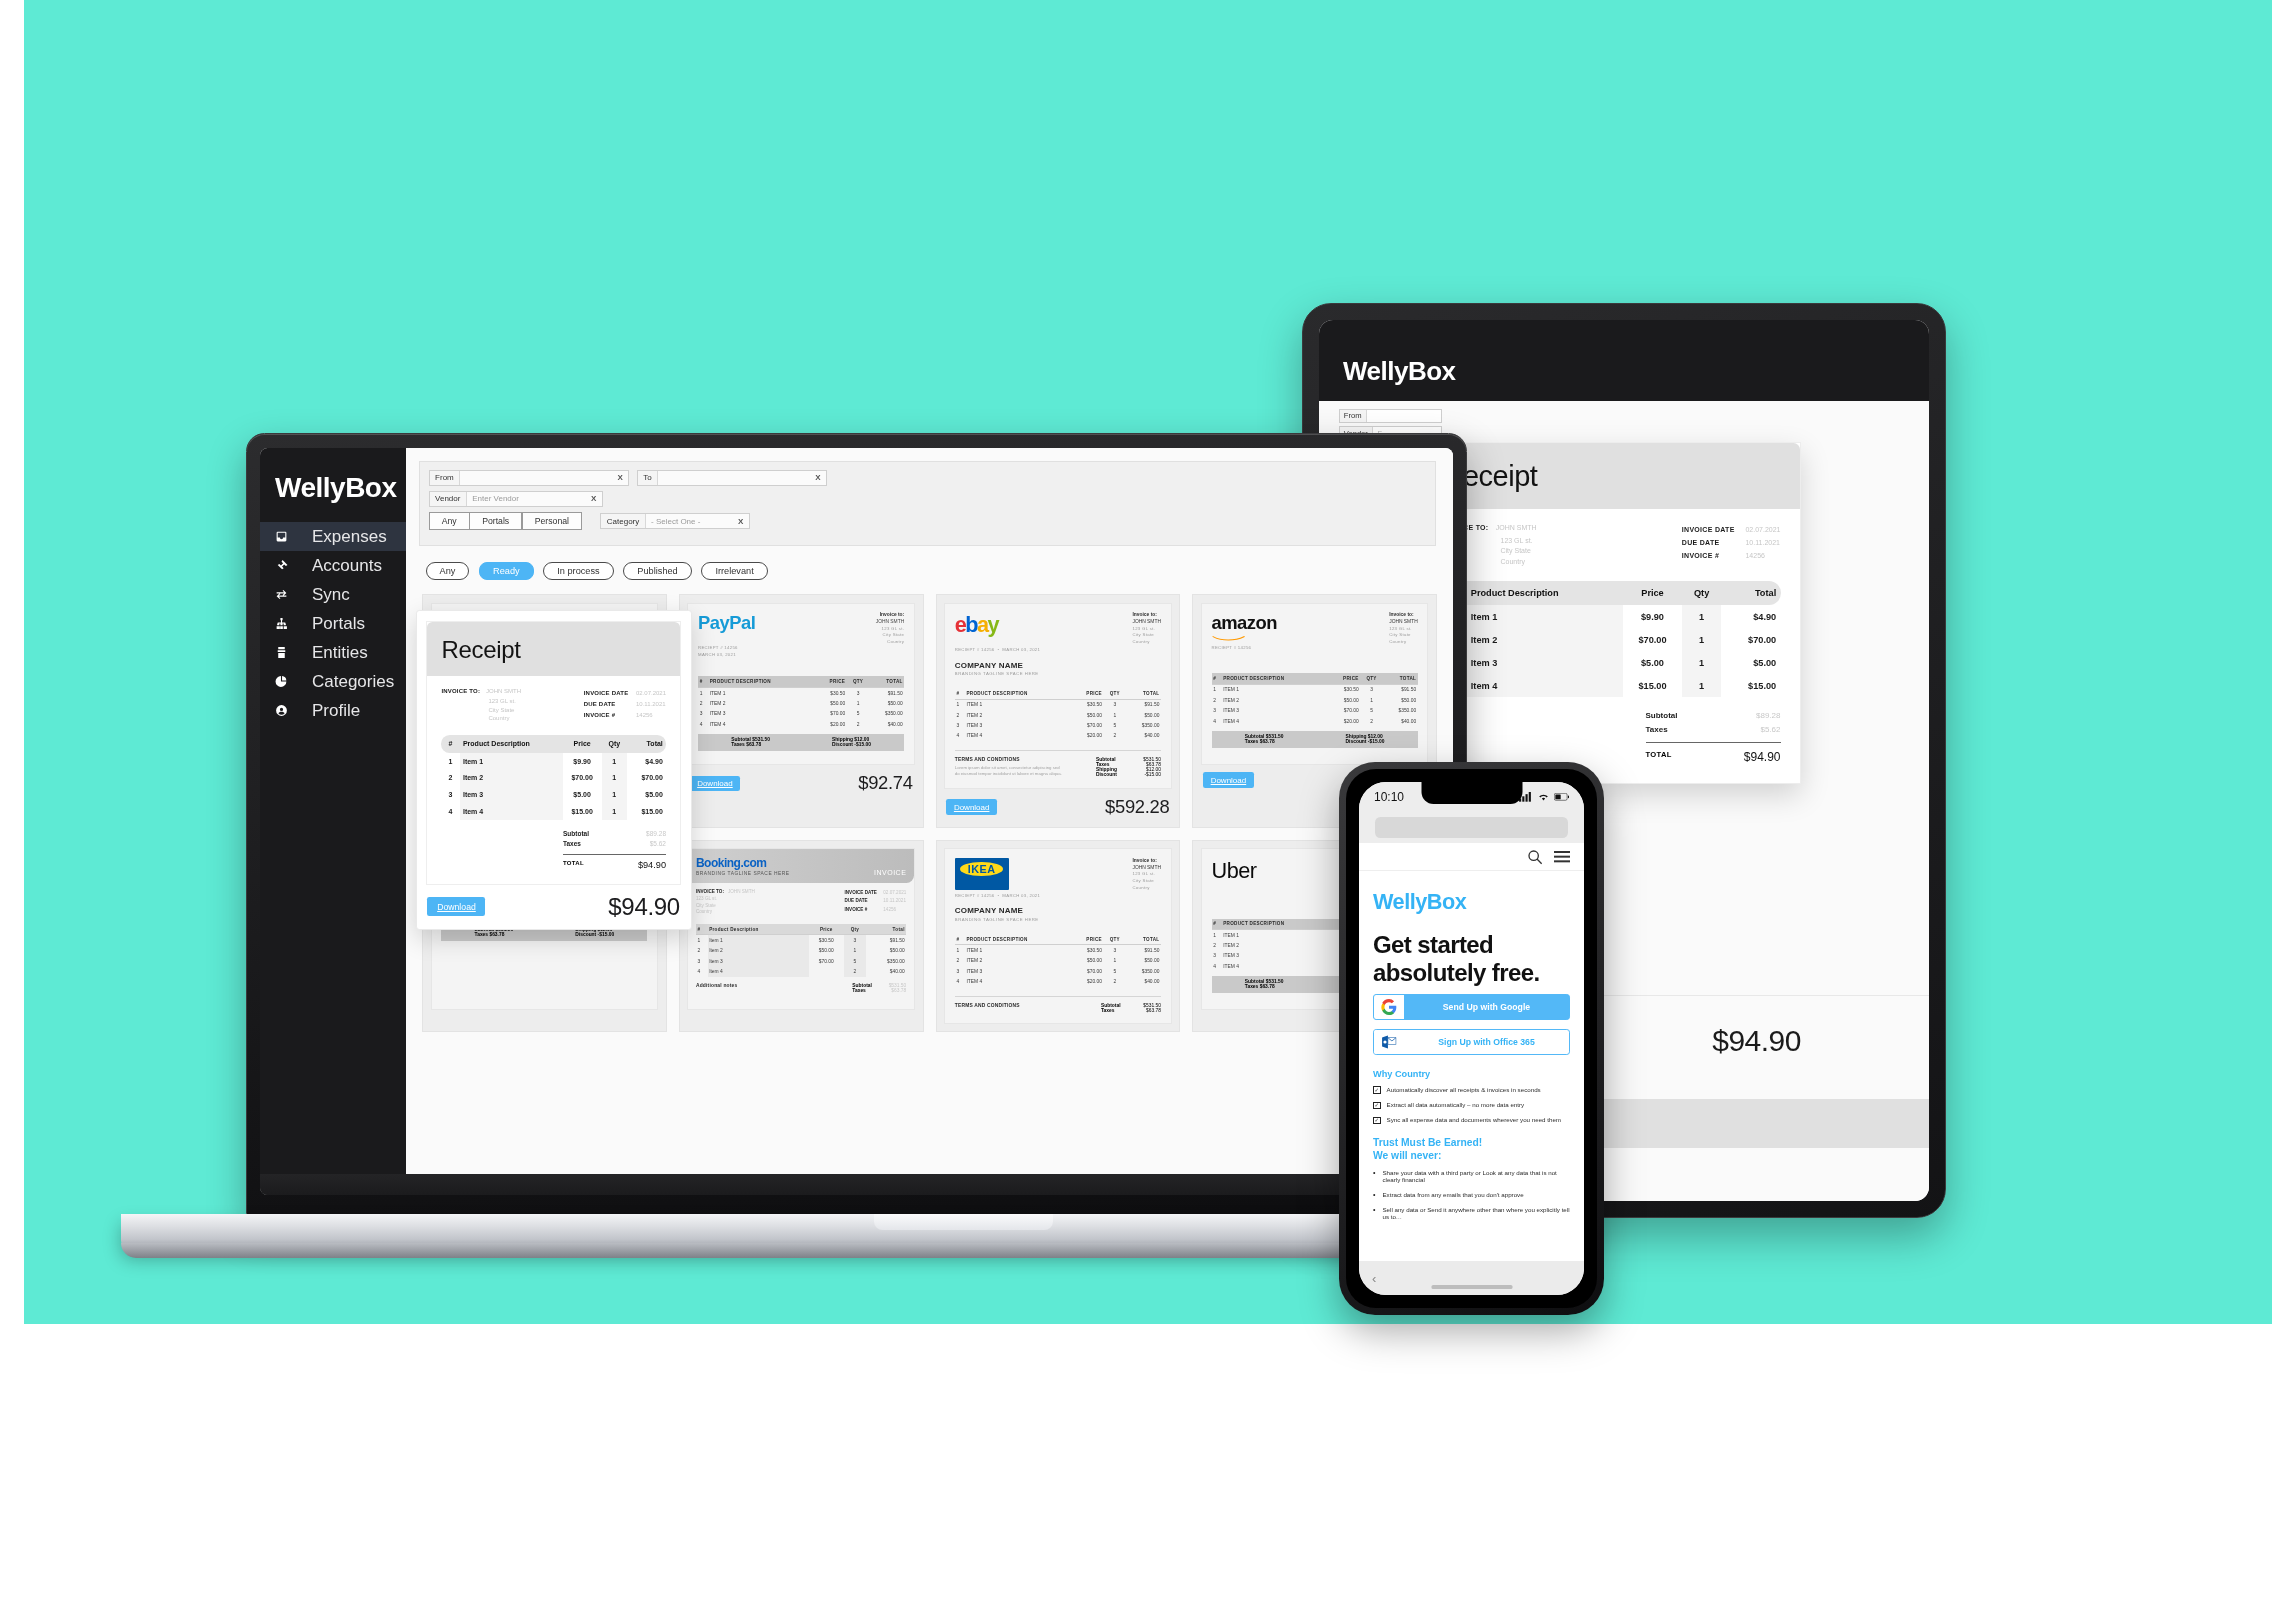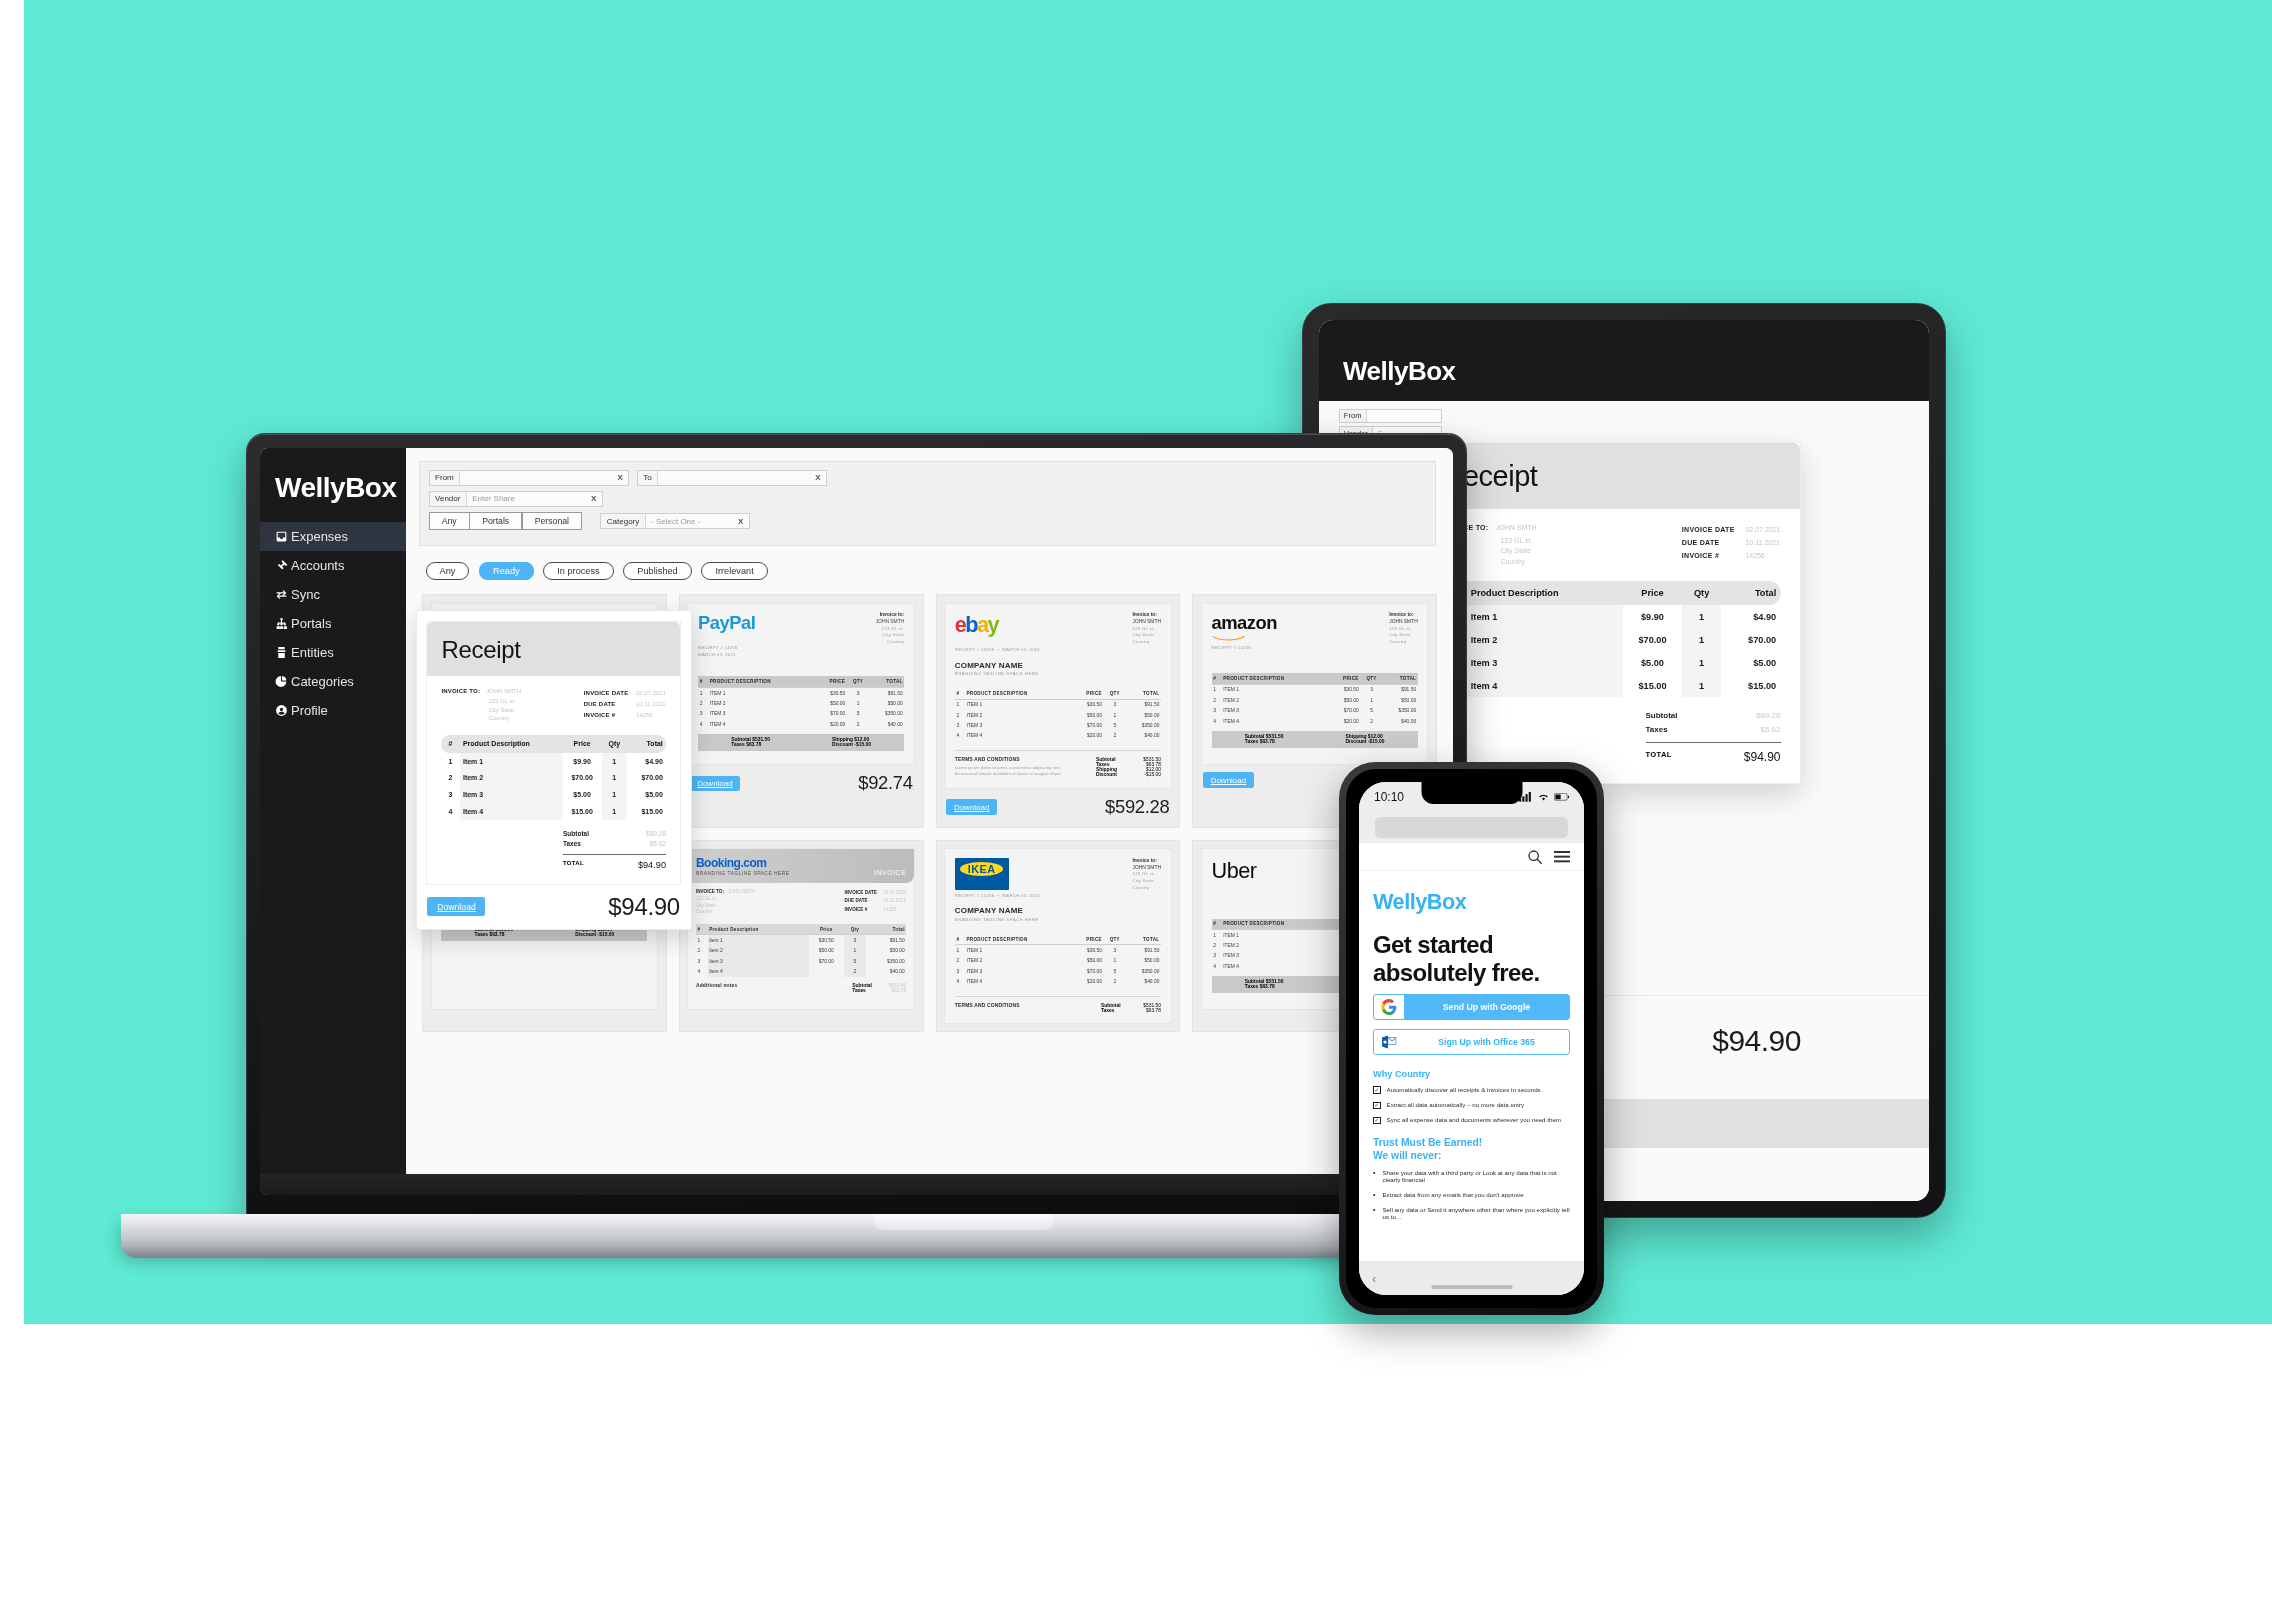--- a/index.html
+++ b/index.html
@@ -24,21 +24,21 @@
     box-shadow:0 9.7px 18.4px rgba(0,0,0,.28);}
   .lap-base2 { position:absolute; left:-125px; top:810px; width:1472px; height:15px;
     background:linear-gradient(180deg,#b9bcc2,#7e8188); border-radius:0 0 19.5px 19.5px; }
   .lap-notch { position:absolute; left:628px; top:781px; width:179px; height:16px;
     background:linear-gradient(180deg,#fafbfc,#e4e6ea); border-radius:0 0 8.7px 8.7px; }
 
   
   .app { position:absolute; inset:0; background:#f1f2f4; display:flex; }
   .sidebar { width:146px; background:#1a1a1c; flex:0 0 146px; padding-top:0; }
   .logo { color:#fff; font-size:28px; font-weight:800; letter-spacing:-0.5px; padding:24px 0 18.4px 15px; }
-  .nav-item { display:flex; align-items:center; gap:3px; height:29px; padding:0 14px; color:#e6e6e8; font-size:13px; }
+  .nav-item { display:flex; align-items:center; gap:24px; height:29px; padding:0 14px; color:#e6e6e8; font-size:17px; }
   .nav-item.active { background:#2e3440; }
   .nav-ico { width:14px; height:14px; flex:0 0 14px; display:flex; align-items:center; justify-content:center; }
   .nav-ico svg { width:13px; height:13px; fill:#fff; }
 
   .content { flex:1; position:relative; background:#fafafa; overflow:hidden; }
   .filterbar { margin:13px 17.3px 0 13px; background:#f0f0f0; border:0.5px solid #e0e0e0; padding:7.6px 8.7px 9.7px 8.7px; }
   .frow { display:flex; align-items:center; gap:7.6px; margin-bottom:5.4px; }
   .fgroup { display:flex; align-items:stretch; border:0.5px solid #cfcfcf; background:#fff; height:16px; }
   .flabel { background:#f5f5f5; border-right:0.5px solid #d8d8d8; padding:0 5.4px; display:flex; align-items:center; font-size:8px; color:#333; }
   .finput { width:168px; display:flex; align-items:center; justify-content:space-between; padding:0 5.4px; font-size:8px; color:#9b9b9b; background:#fbfbfb; }
@@ -441,21 +441,21 @@
                   <span class="finput">
                       <span></span>
                       <span class="fx">X</span>
                     </span>
                 </div>
               </div>
               <div class="frow">
                 <div class="fgroup">
                   <span class="flabel">Vendor</span>
                   <span class="finput md">
-                      <span>Enter Share</span>
+                      <span>Enter Vendor</span>
                       <span class="fx">X</span>
                     </span>
                 </div>
               </div>
               <div class="frow">
                 <div class="seg">
                   <div class="segb">Any</div>
                   <div class="segb">Portals</div>
                   <div class="segb">Personal</div>
                 </div>

